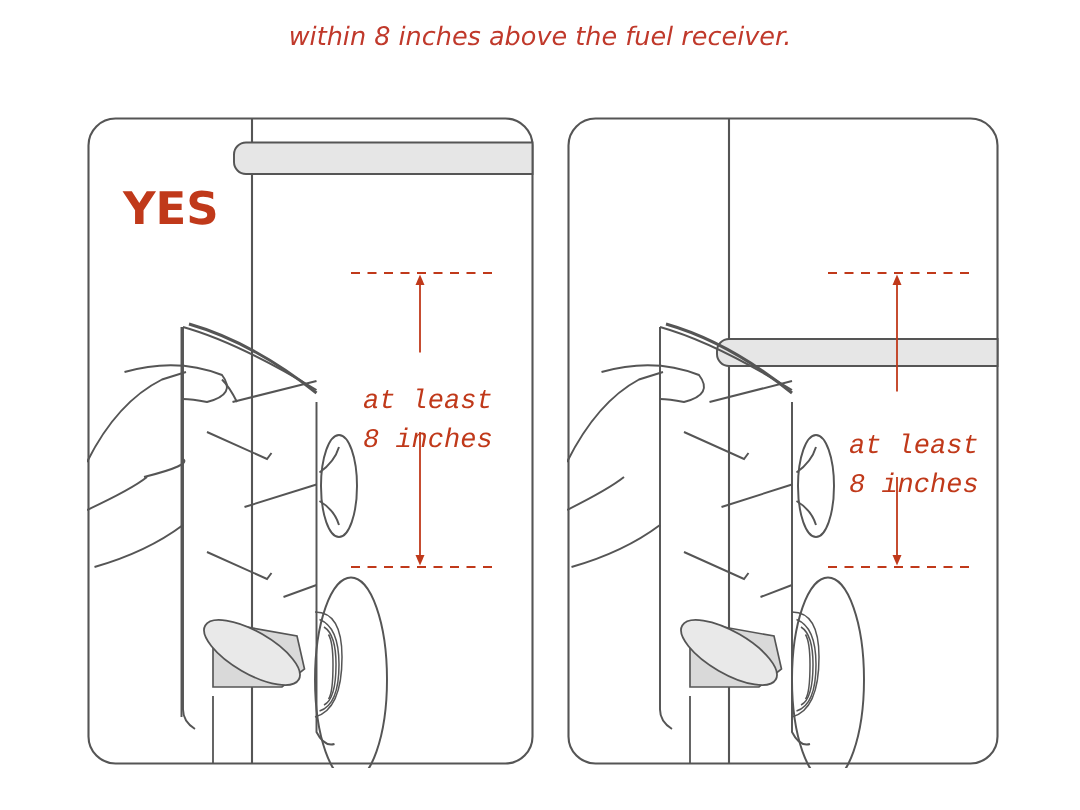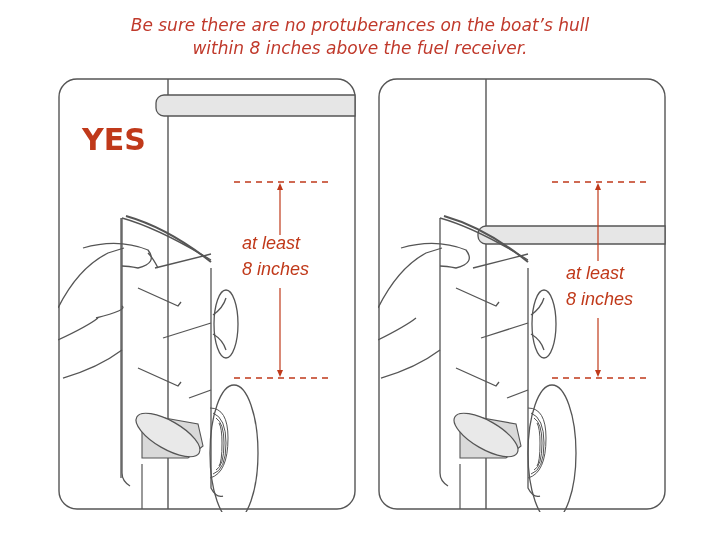--- a/index.html
+++ b/index.html
@@ -1,27 +1,26 @@
 <!DOCTYPE html>
 <html><head>
 <meta charset="utf-8">
 <style>
   html, body { margin:0; padding:0; background:#ffffff; }
   body { width:720px; height:540px; position:relative; overflow:hidden; font-family:"DejaVu Sans", sans-serif; }
   .title { position:absolute; left:0; top:14px; width:720px; text-align:center; color:#c0392b; font-style:italic; font-size:17px; line-height:23px; font-family:"DejaVu Sans", sans-serif; }
   .panel { position:absolute; top:78px; width:298px; height:432px; }
   .panel svg { position:absolute; left:0; top:0; }
   .verdict { position:absolute; color:#c0391a; font-weight:bold; font-size:30px; font-family:"DejaVu Sans", sans-serif; letter-spacing:0px; }
-  .measure { position:absolute; color:#c0391a; font-style:italic; font-size:18px; line-height:26px; text-align:left; font-family:Liberation Sans, sans-serif; }
+  .measure { position:absolute; color:#c0391a; font-style:italic; font-size:18px; line-height:26px; text-align:left; font-family:Liberation Mono, monospace;margin-top:25px; }
 </style>
 </head>
 <body>
 
 <div class="title">
-  <div>Be sure there are no protuberances on the boat’s hull</div>
   <div>within 8 inches above the fuel receiver.</div>
 </div>
 
 <div class="panel" style="left:58px;">
   <svg width="300" height="434" viewBox="0 0 300 434">
     <g fill="none" stroke="#555" stroke-width="1.4">
       <rect x="1" y="1" width="296" height="430" rx="18" ry="18"></rect>
       <line x1="110" y1="1" x2="110" y2="431"></line>
     </g>
 

